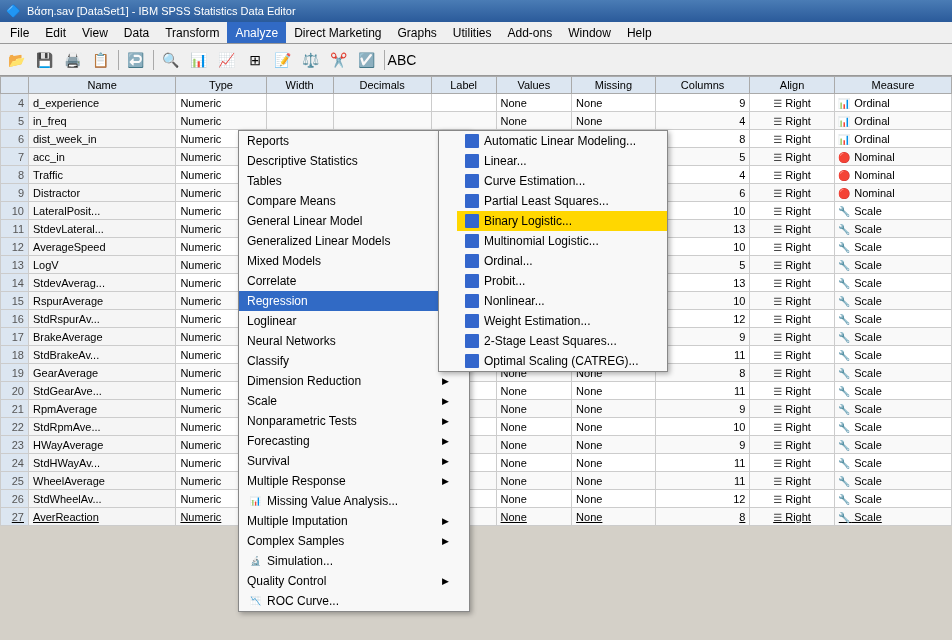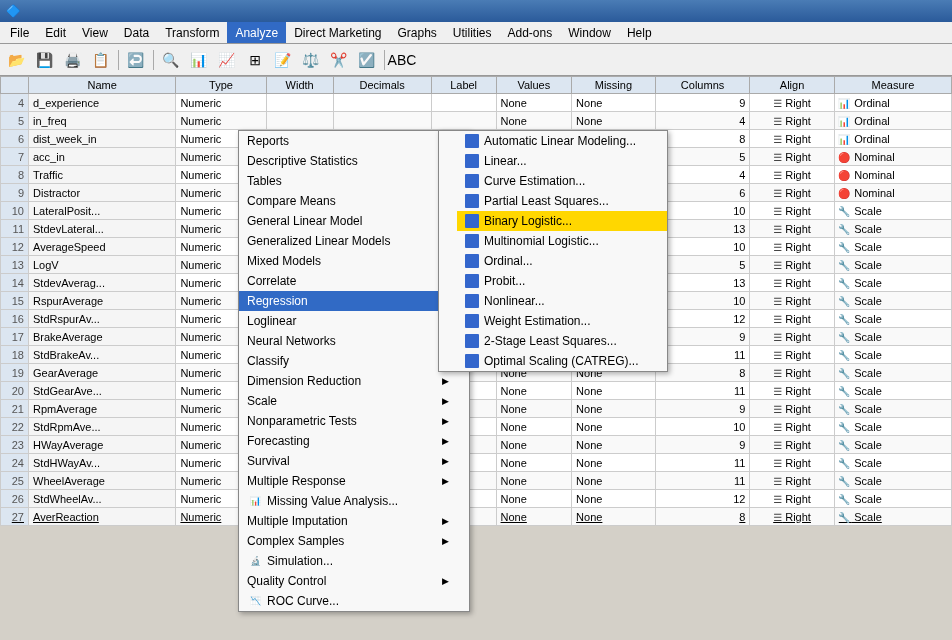--- a/index.html
+++ b/index.html
@@ -146,20 +146,21 @@
       width: 952px;
       height: calc(640px - 54px);
       overflow: hidden;
     }
   </style>
 </head>
 <body>
 
 <div class="title-bar">
   <span style="font-size:12px;">🔷</span>
+  <span>Βάση.sav [DataSet1] - IBM SPSS Statistics Data Editor</span>
 </div>
 
 <div class="menu-bar">
   <div class="menu-item">File</div>
   <div class="menu-item">Edit</div>
   <div class="menu-item">View</div>
   <div class="menu-item">Data</div>
   <div class="menu-item">Transform</div>
   <div class="menu-item active">Analyze</div>
   <div class="menu-item">Direct Marketing</div>

